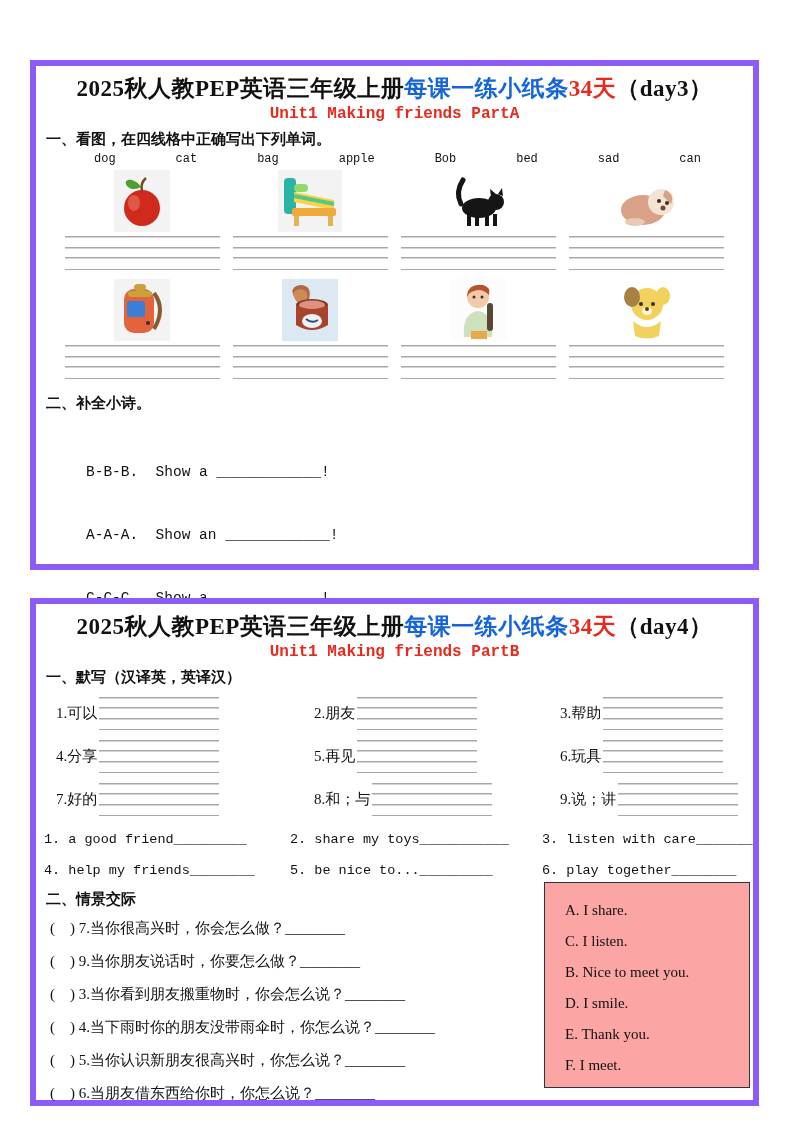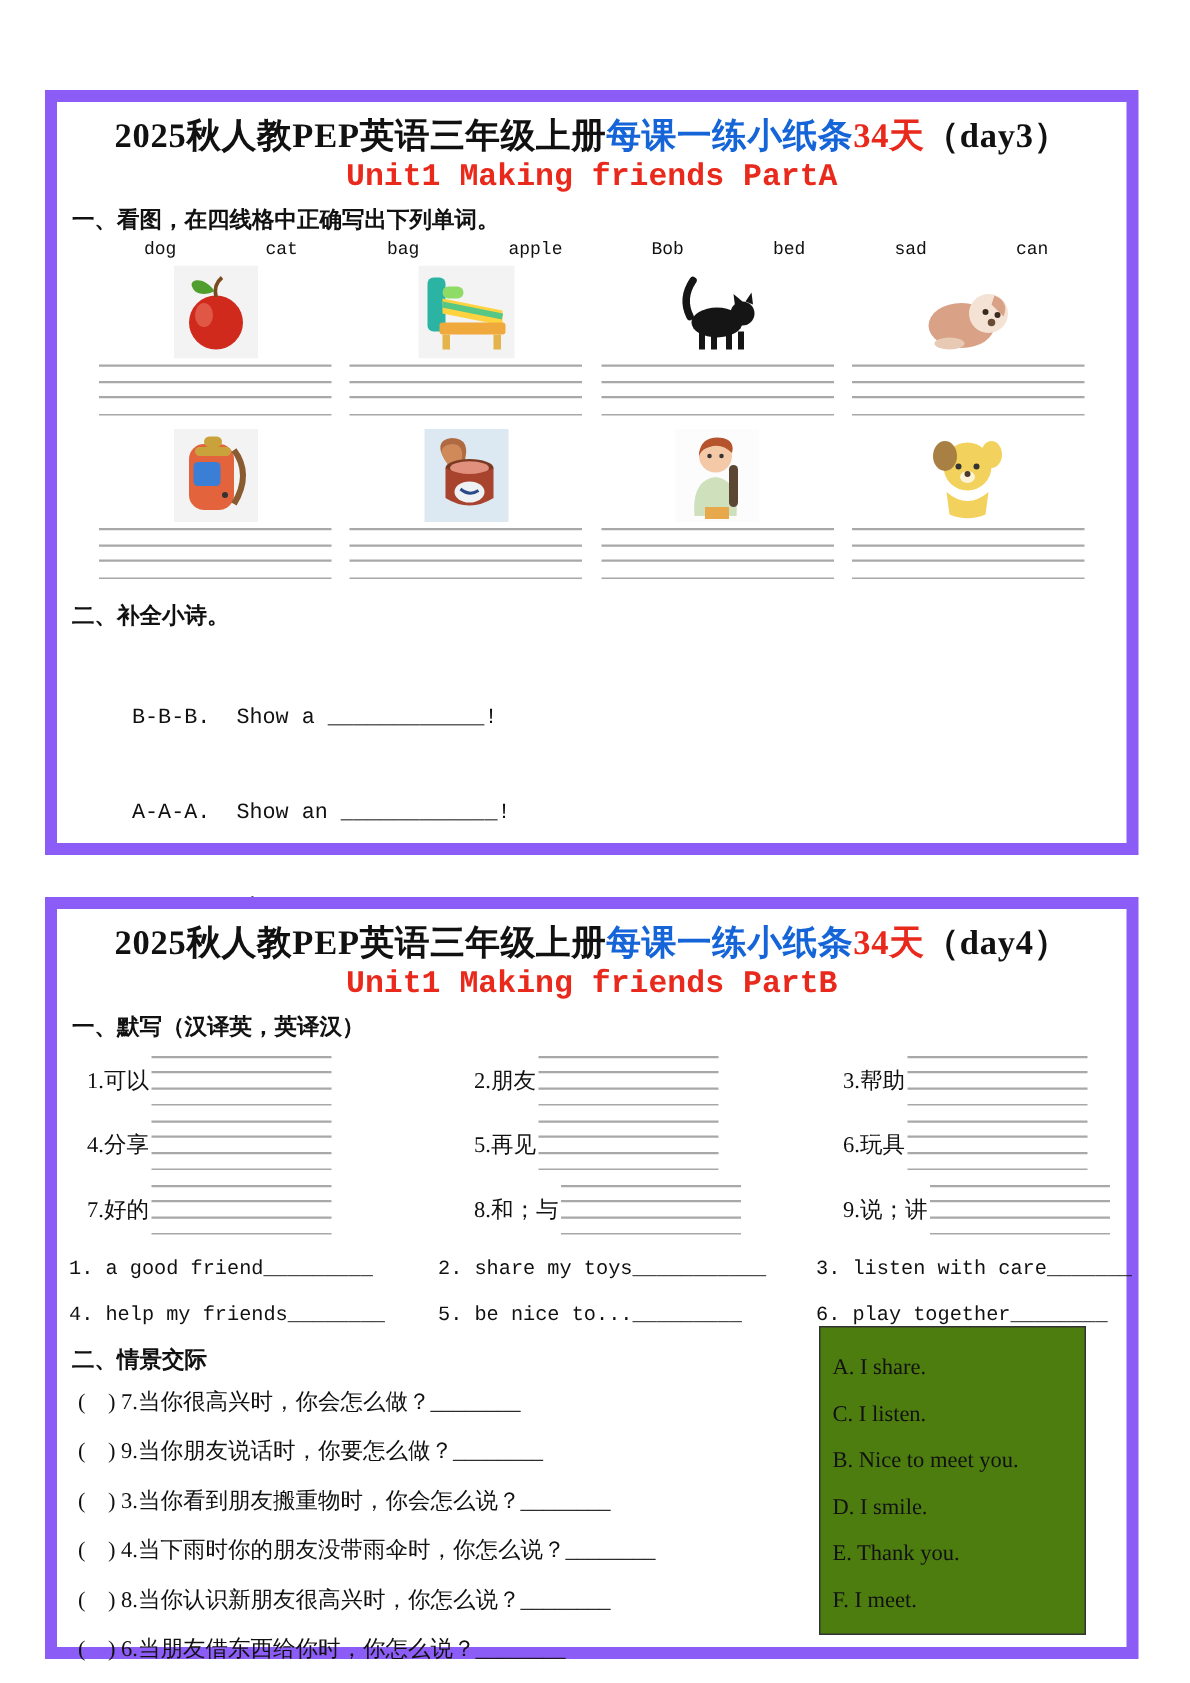--- a/index.html
+++ b/index.html
@@ -1,23 +1,23 @@
 <!DOCTYPE html>
 <html><head>
 <meta charset="utf-8">
 <style>
   html,body{margin:0;padding:0;background:#fff;}
   body{width:793px;height:1122px;position:relative;font-family:"Liberation Serif",serif;color:#111;}
-  .page-box{position:absolute;left:30px;width:729px;border:8px solid #8b5cf6;box-sizing:border-box;background:#fff;}
+  .page-box{position:absolute;left:30px;width:729px;border:6px solid #8b5cf6;box-sizing:border-box;background:#fff;}
   #page1{top:60px;height:510px;}
   #page2{top:598px;height:508px;}
   .title{text-align:center;font-size:23px;font-weight:bold;margin-top:7px;letter-spacing:0.5px;white-space:nowrap;}
   .title .t-blue{color:#1565d8;}
   .title .t-red{color:#e8291c;}
-  .subtitle{text-align:center;color:#e8291c;font-weight:bold;font-size:21px;font-family:"Liberation Mono",monospace;margin-top:1px;}
+  .subtitle{text-align:center;color:#e8291c;font-weight:bold;font-size:16px;font-family:"Liberation Mono",monospace;margin-top:1px;}
   .sec-heading{font-size:15px;font-weight:bold;margin:7px 0 0 10px;}
   .words-row{display:flex;justify-content:space-between;padding:3px 52px 0 58px;font-family:"Liberation Mono",monospace;font-size:12px;}
   .img-grid{display:grid;grid-template-columns:repeat(4,1fr);padding:4px 22px 0 22px;row-gap:9px;}
   .img-cell{display:flex;flex-direction:column;align-items:center;}
   .pic{width:58px;height:62px;display:block;}
   .pic-wide{width:66px;height:62px;display:block;}
   .fourline{width:155px;height:34px;margin-top:4px;background:
     linear-gradient(#a8a8a8,#a8a8a8) 0 0/100% 1.5px no-repeat,
     linear-gradient(#a8a8a8,#a8a8a8) 0 33%/100% 1.5px no-repeat,
     linear-gradient(#a8a8a8,#a8a8a8) 0 66%/100% 1.5px no-repeat,
@@ -27,21 +27,21 @@
   .dict-item{display:flex;align-items:center;}
   .dict-label{font-size:15px;white-space:nowrap;}
   .dict-lines{width:120px;height:33px;margin-left:2px;background:
     linear-gradient(#a8a8a8,#a8a8a8) 0 0/100% 1.5px no-repeat,
     linear-gradient(#a8a8a8,#a8a8a8) 0 33%/100% 1.5px no-repeat,
     linear-gradient(#a8a8a8,#a8a8a8) 0 66%/100% 1.5px no-repeat,
     linear-gradient(#a8a8a8,#a8a8a8) 0 100%/100% 1.5px no-repeat;}
   .phrase-row{display:grid;grid-template-columns:246px 252px 1fr;padding-left:8px;margin-top:16px;font-family:"Liberation Mono",monospace;font-size:13.5px;white-space:pre;}
   .questions{margin:10px 0 0 14px;}
   .q{font-size:15px;line-height:19px;margin-bottom:14px;white-space:pre;}
-  .answer-box{position:absolute;left:508px;top:278px;width:178px;height:206px;border:1.5px solid #333;box-sizing:border-box;padding:12px 0 0 8px;background:#4d7c0f;}
+  .answer-box{position:absolute;left:508px;top:278px;width:206px;height:206px;border:1.5px solid #333;box-sizing:border-box;padding:12px 0 0 20px;background:#fca5a5;}
   .opt{font-size:15px;line-height:31px;white-space:nowrap;}
 </style>
 </head>
 <body>
 
 <div class="page-box" id="page1">
   <div class="title"><span>2025秋人教PEP英语三年级上册</span><span class="t-blue">每课一练小纸条</span><span class="t-red">34天</span><span>（day3）</span></div>
   <div class="subtitle">Unit1 Making friends PartA</div>
   <div class="sec-heading">一、看图，在四线格中正确写出下列单词。</div>
 
@@ -229,21 +229,21 @@
     <span>6. play together________</span>
   </div>
 
   <div class="sec-heading" style="margin-top:12px;">二、情景交际</div>
 
   <div class="questions">
     <div class="q">(    ) 7.当你很高兴时，你会怎么做？________</div>
     <div class="q">(    ) 9.当你朋友说话时，你要怎么做？________</div>
     <div class="q">(    ) 3.当你看到朋友搬重物时，你会怎么说？________</div>
     <div class="q">(    ) 4.当下雨时你的朋友没带雨伞时，你怎么说？________</div>
-    <div class="q">(    ) 8.当你认识新朋友很高兴时，你怎么说？________</div>
+    <div class="q">(    ) 5.当你认识新朋友很高兴时，你怎么说？________</div>
     <div class="q">(    ) 6.当朋友借东西给你时，你怎么说？________</div>
   </div>
 
   <div class="answer-box">
     <div class="opt">A. I share.</div>
     <div class="opt">C. I listen.</div>
     <div class="opt">B. Nice to meet you.</div>
     <div class="opt">D. I smile.</div>
     <div class="opt">E. Thank you.</div>
     <div class="opt">F. I meet.</div>

